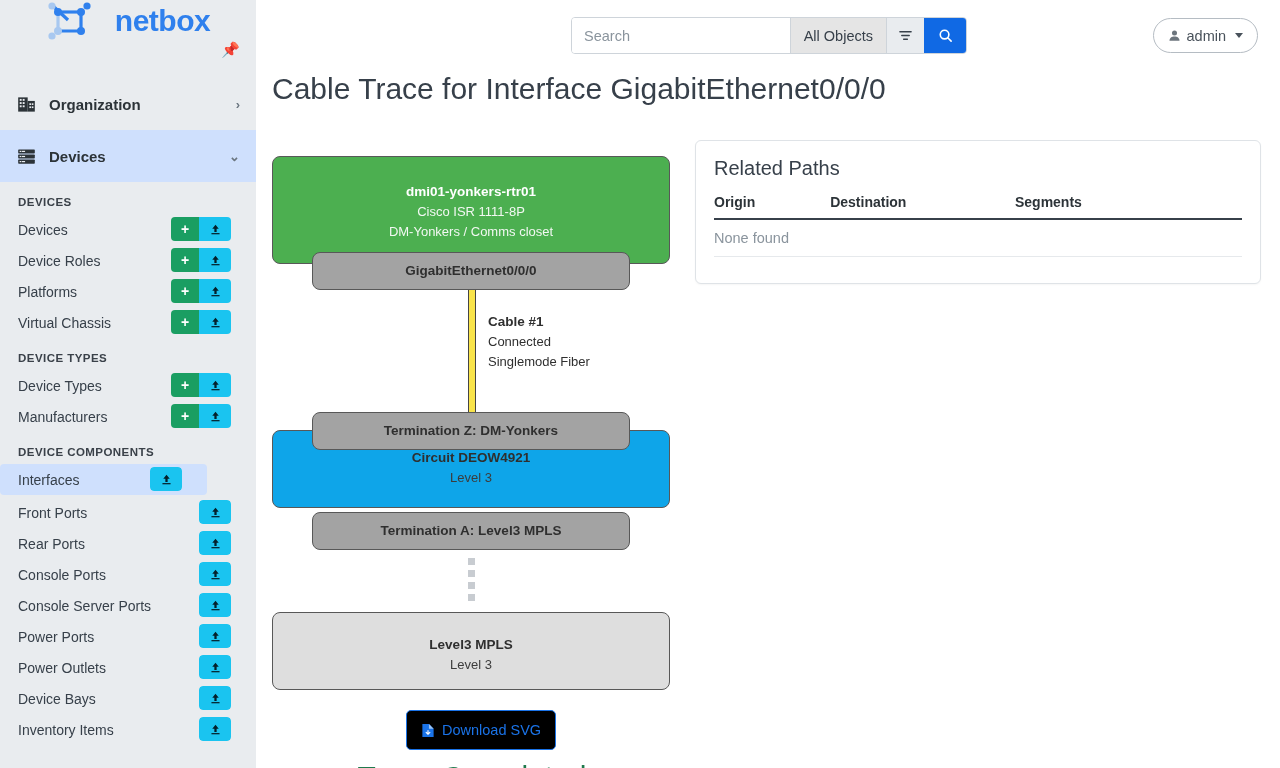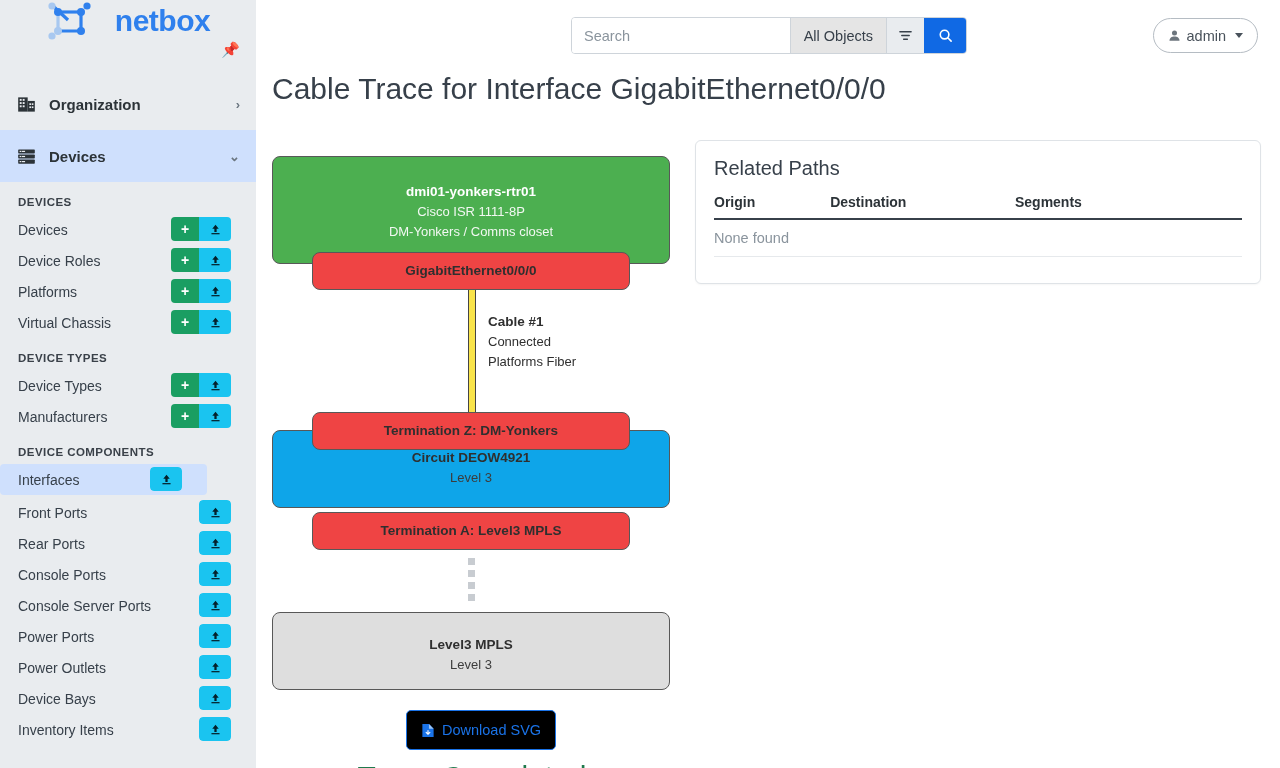--- a/index.html
+++ b/index.html
@@ -118,21 +118,21 @@
   
   #trace { position: absolute; left: 16px; top: 86px; width: 400px; }
   .tnode {
     position: absolute; border: 1px solid #585858;
     border-radius: 8px; text-align: center;
   }
   .t-device { background: #4caf50; }
   .t-device .t-title { color:#fff; font-weight:700; font-size:13.5px; }
   .t-device .t-sub { color:#f2f8f2; font-size:13px; }
   .t-term {
-    background: #ef4444; z-index: 3;
+    background: #a3a3a3; z-index: 3;
   }
   .t-term .t-title { font-weight: 700; font-size: 13.5px; color: #2f2f2f; }
   .t-circuit { background: #0ea5e9; z-index: 1; }
   .t-circuit .t-title { font-weight: 700; font-size: 13.5px; color: #2f2f2f; }
   .t-circuit .t-sub { font-size: 13px; color: #3c3c3c; }
   .t-provider { background: #dedede; z-index: 1; }
   .t-provider .t-title { font-weight: 700; font-size: 13.5px; color: #2f2f2f; }
   .t-provider .t-sub { font-size: 13px; color: #3c3c3c; }
   .t-line { line-height: 20px; }
 
@@ -469,21 +469,21 @@
 
     <div class="tnode t-term" style="left:40px; top:96px; width:318px; height:38px; padding-top:10px;">
       <div class="t-title">GigabitEthernet0/0/0</div>
     </div>
 
     <div class="cable-line" style="left: 196px; top: 130px; height: 128px; background: rgb(249, 228, 75);"></div>
 
     <div class="cable-label" style="left:216px; top:156px;">
       <div><b>Cable #1</b></div>
       <div>Connected</div>
-      <div>Platforms Fiber</div>
+      <div>Singlemode Fiber</div>
     </div>
 
     <div class="tnode t-term" style="left:40px; top:256px; width:318px; height:38px; padding-top:10px;">
       <div class="t-title">Termination Z: DM-Yonkers</div>
     </div>
 
     <div class="tnode t-circuit" style="left:0; top:274px; width:398px; height:78px; padding-top:17px;">
       <div class="t-title t-line">Circuit DEOW4921</div>
       <div class="t-sub t-line">Level 3</div>
     </div>

